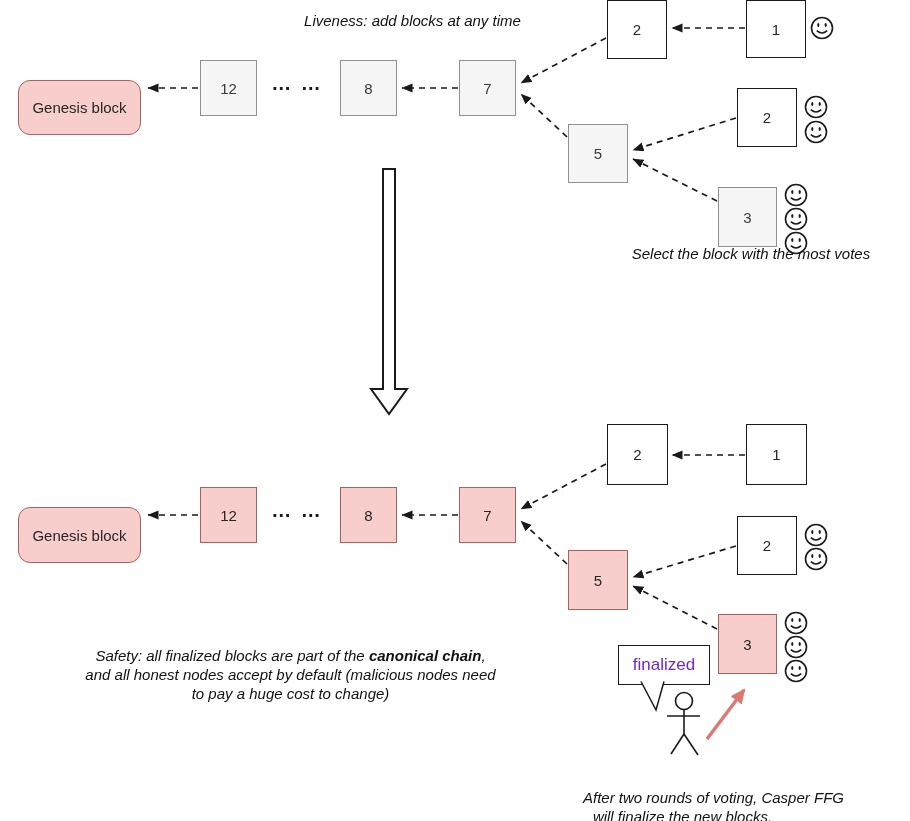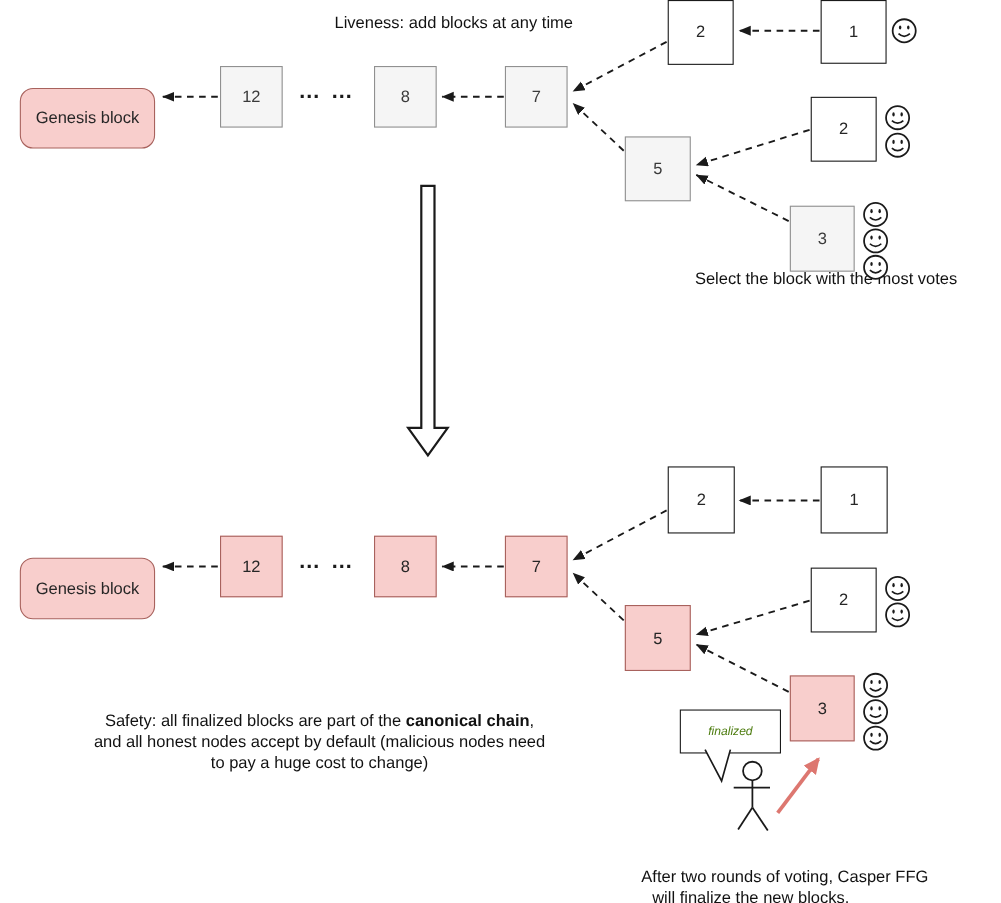--- a/index.html
+++ b/index.html
@@ -13,25 +13,25 @@
     font-family:"Liberation Sans", sans-serif;color:var(--ink);
   }
   .block{
     position:absolute;box-sizing:border-box;display:flex;align-items:center;justify-content:center;
     font-size:15px;color:#262626;
   }
   .block.gray{background:var(--gray-fill);border:1.5px solid var(--gray-stroke);color:#3a3a3a;}
   .block.white{background:var(--white-fill);border:1.5px solid var(--ink);}
   .block.pink{background:var(--pink-fill);border:1.5px solid var(--pink-stroke);}
   .genesis{border-radius:12px;font-size:15px;margin-top:20px;}
-  .caption{position:absolute;text-align:center;font-size:15px;color:#111;line-height:18px;}
+  .caption{position:absolute;text-align:center;font-size:15px;color:#111;line-height:18px;font-style:italic;}
   .dots{position:absolute;font-weight:700;font-size:20px;letter-spacing:2px;color:var(--ink);}
   .bubble{
     position:absolute;background:var(--white-fill);border:1.5px solid var(--ink);
-    display:flex;align-items:center;justify-content:center;font-size:11px;color:#4d7c0f;font-style:italic;
+    display:flex;align-items:center;justify-content:center;font-size:17px;color:#6d28d9;
   }
   svg.overlay{position:absolute;left:0;top:0;pointer-events:none;}
   .dash{stroke:var(--ink);stroke-width:1.7;stroke-dasharray:6 5;fill:none;}
   .solidline{stroke:var(--ink);stroke-width:1.6;fill:none;}
   .hollow-arrow{fill:#ffffff;stroke:var(--ink);stroke-width:2;}
   .tail{fill:#ffffff;stroke:var(--ink);stroke-width:1.5;}
   .redline{stroke:var(--red-arrow);stroke-width:3.4;fill:none;}
 </style>
 </head>
 <body>

